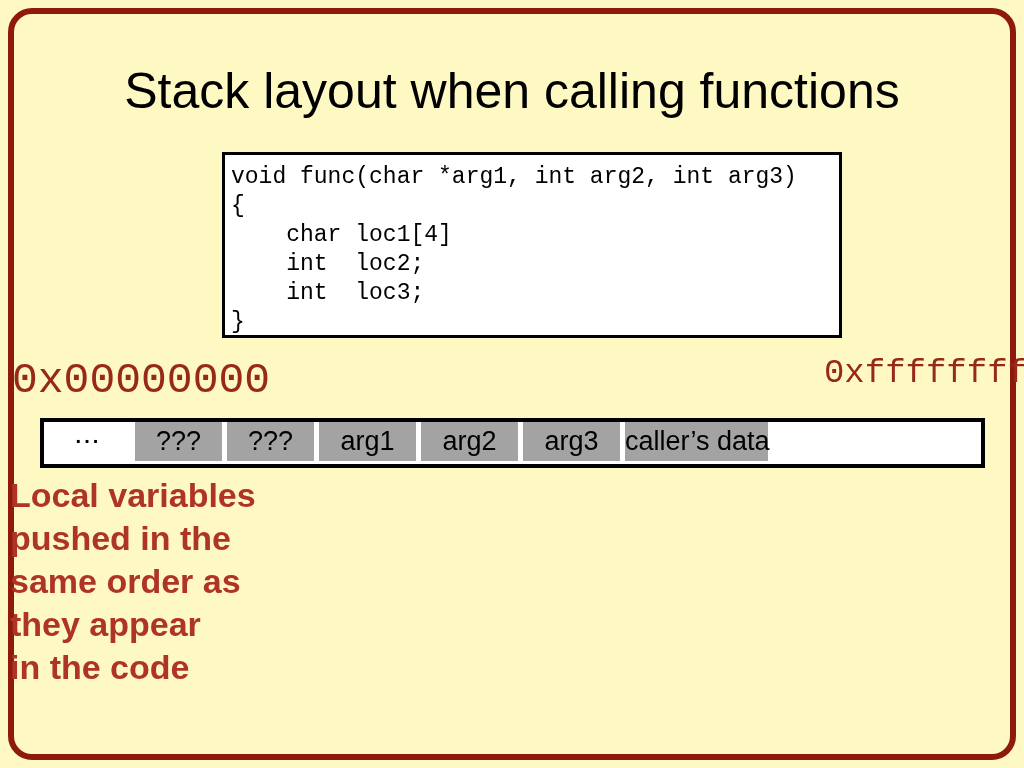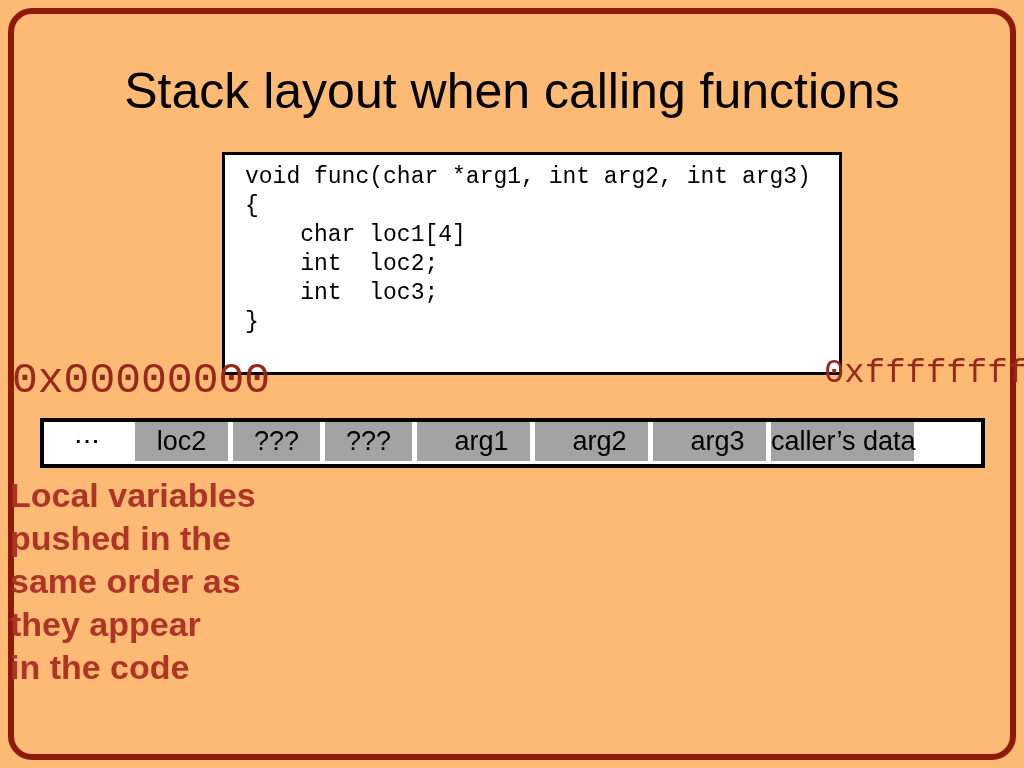--- a/index.html
+++ b/index.html
@@ -1,20 +1,20 @@
 <!DOCTYPE html>
 <html><head>
 <meta charset="utf-8">
 <style>
   html, body { margin: 0; padding: 0; background: #ffffff; }
   .slide {
     position: relative;
     width: 1024px;
     height: 768px;
-    background: #fdba74;
+    background: #fef9c3;
     overflow: hidden;
     font-family: "Liberation Sans", sans-serif;
   }
   .frame {
     position: absolute;
     left: 8px; top: 8px; right: 8px; bottom: 8px;
     border: 6px solid #8E1A0B;
     border-radius: 24px;
     pointer-events: none;
   }
@@ -23,24 +23,24 @@
     left: 0; right: 0; top: 62px;
     text-align: center;
     font-size: 50px;
     color: #000000;
     letter-spacing: 0px;
     white-space: nowrap;
   }
   .code-box {
     position: absolute;
     left: 222px; top: 152px;
-    width: 620px; height: 223px;
+    width: 620px; height: 186px;
     border: 3px solid #000000;
     box-sizing: border-box;
-    padding: 8px 0 0 20px;
+    padding: 8px 0 0 6px;
     background: #ffffff;
   }
   .code-line {
     font-family: "Liberation Mono", "DejaVu Sans Mono", monospace;
     font-size: 23px;
     line-height: 29px;
     color: #000000;
     white-space: pre;
   }
   .addr {
@@ -76,21 +76,21 @@
   .cell.empty {
     background: #ffffff;
     font-size: 20px;
     font-weight: bold;
     letter-spacing: 2px;
   }
   .w-dots { width: 83px; }
   .w-loc2 { width: 93px; }
   .w-loc1 { width: 89px; }
   .w-q    { width: 87px; }
-  .w-arg  { width: 97px; padding-left: 16px; }
+  .w-arg  { width: 97px; }
   .w-cd   { width: 143px; text-align: right; }
   .note {
     position: absolute;
     text-align: left;
     font-weight: bold;
     color: #AE3426;
     white-space: pre-line;
   }
   .note-left {
     left: 10px; top: 474px; width: 310px;
@@ -117,21 +117,20 @@
     <div class="code-line">    int  loc2;</div>
     <div class="code-line">    int  loc3;</div>
     <div class="code-line">}</div>
   </div>
 
   <div class="addr addr-low">0x00000000</div>
   <div class="addr addr-high">0xffffffff</div>
 
   <div class="stack-box">
     <div class="cell empty w-dots">···</div>
-    <div class="cell w-loc2">loc2</div>
     <div class="cell w-q">???</div>
     <div class="cell w-q">???</div>
     <div class="cell w-arg">arg1</div>
     <div class="cell w-arg">arg2</div>
     <div class="cell w-arg">arg3</div>
     <div class="cell w-cd">caller’s data</div>
   </div>
 
   <div class="note note-left">Local variables
 pushed in the

